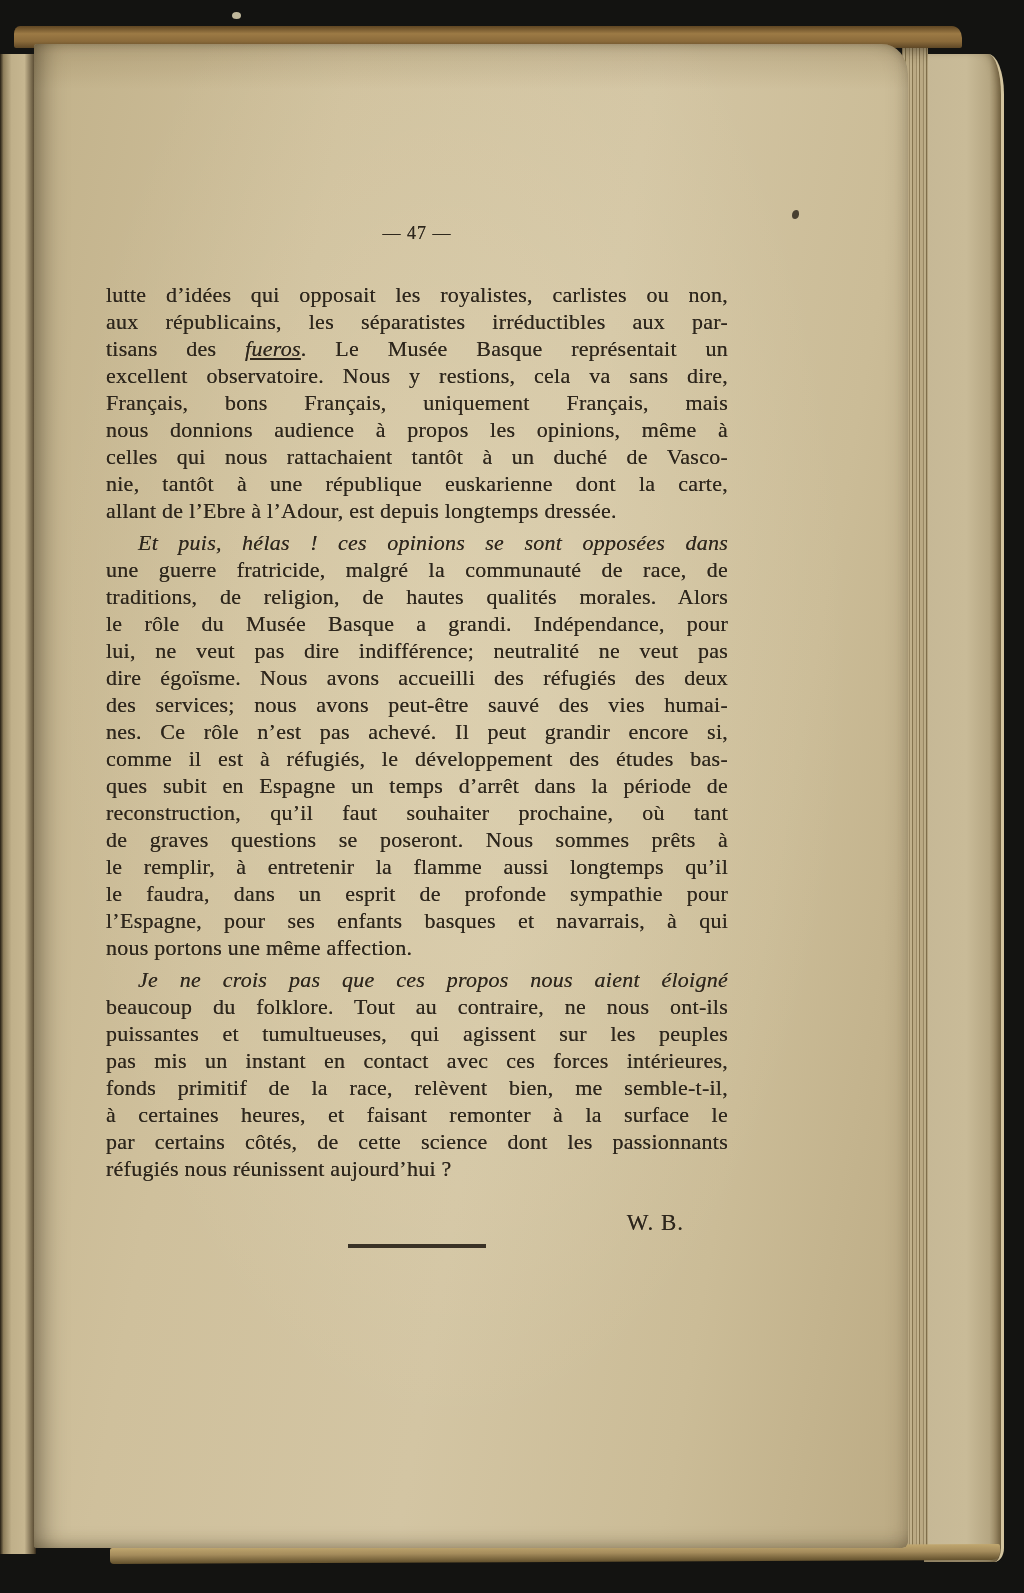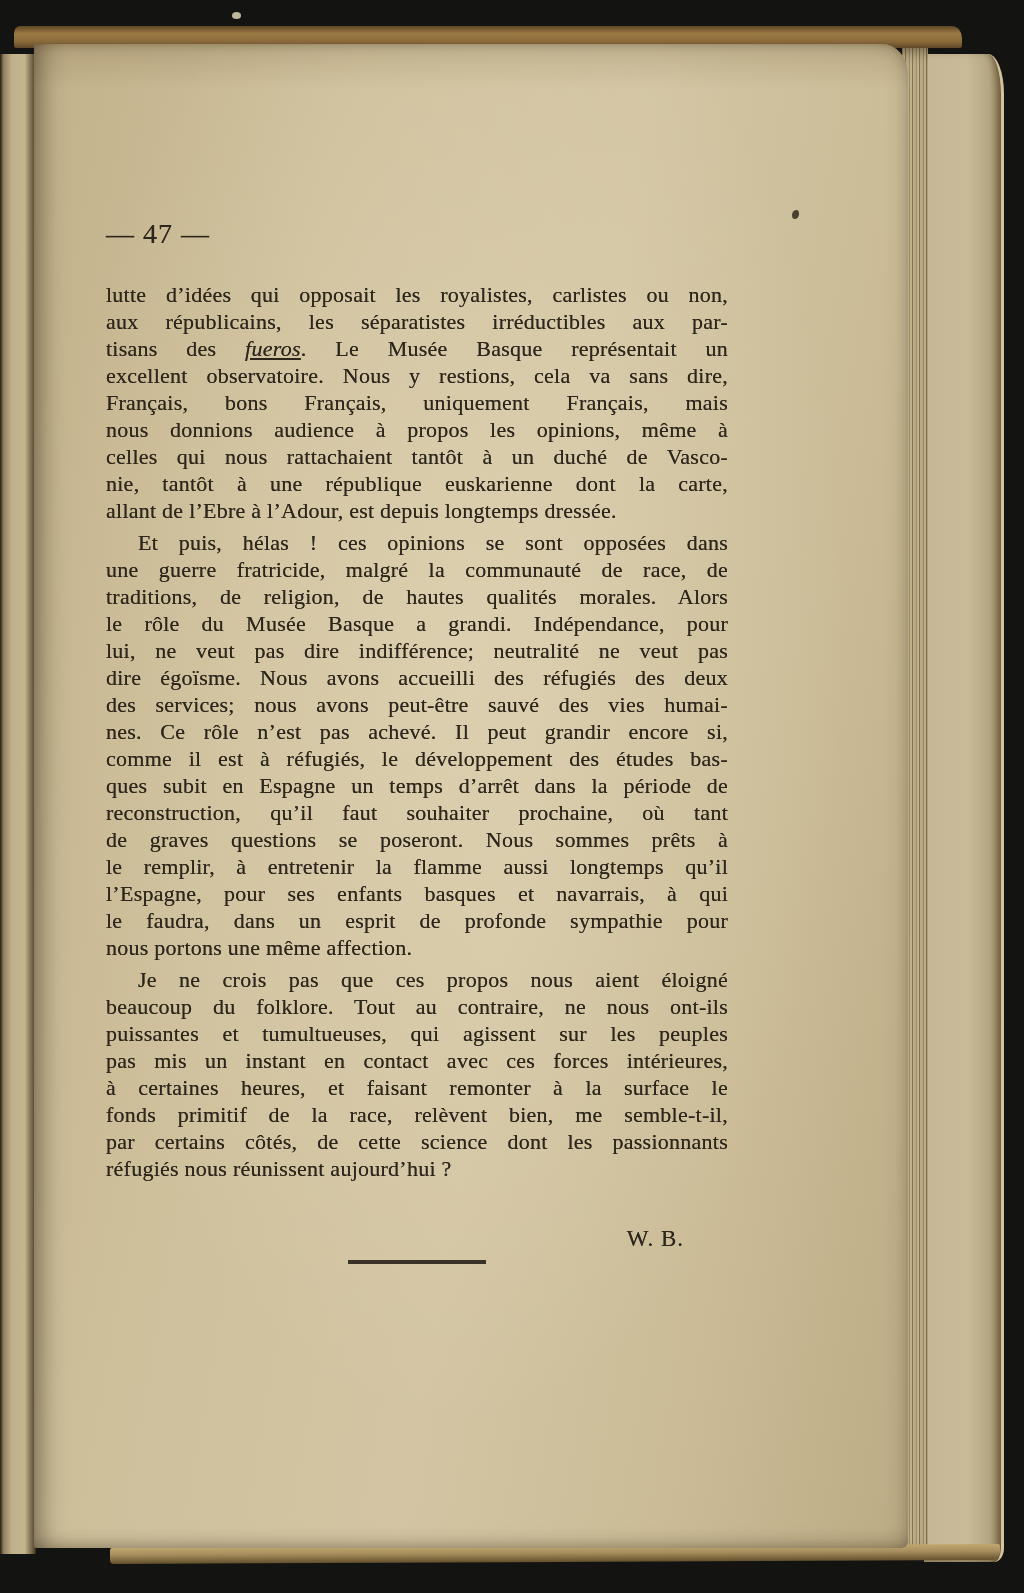--- a/index.html
+++ b/index.html
@@ -76,38 +76,38 @@
   }
 
   .text-column{
     position:absolute;left:106px;top:220px;width:622px;
     color:var(--ink);
     font-size:22px;
     letter-spacing:.25px;
     text-shadow:0 0 .5px rgba(45,38,28,.75);
   }
   .page-number{
-    text-align:left;
-    font-size:28px;
+    text-align:center;
+    font-size:18px;
     letter-spacing:1px;
     margin-bottom:34px;
     height:27px;line-height:27px;
   }
   .para .line{
     display:block;height:27px;line-height:27px;
     text-align:justify;text-align-last:justify;
     overflow:hidden;white-space:normal;
   }
   .para .line.last{text-align-last:left;font-family:Liberation Serif, serif;}
   .para.indented{margin-top:5px;}
-  .para.indented .line:first-child{text-indent:32px;}
+  .para.indented .line:first-child{text-indent:32px;font-style:italic;}
   .para i{font-style:italic;text-decoration:underline;}
 
   .signature{
-    margin-top:42px;
+    margin-top:26px;
     text-align:right;
     padding-right:44px;
     font-size:23px;
     height:30px;line-height:30px;
     letter-spacing:1px;
   }
   .divider-rule{
     width:138px;height:3px;
     border-top:2px solid var(--ink);
     border-bottom:2px solid var(--ink);
@@ -162,31 +162,31 @@
           <div class="line"><span>le rôle du Musée Basque a grandi. Indépendance, pour</span></div>
           <div class="line"><span>lui, ne veut pas dire indifférence; neutralité ne veut pas</span></div>
           <div class="line"><span>dire égoïsme. Nous avons accueilli des réfugiés des deux</span></div>
           <div class="line"><span>des services; nous avons peut-être sauvé des vies humai-</span></div>
           <div class="line"><span>nes. Ce rôle n’est pas achevé. Il peut grandir encore si,</span></div>
           <div class="line"><span>comme il est à réfugiés, le développement des études bas-</span></div>
           <div class="line"><span>ques subit en Espagne un temps d’arrêt dans la période de</span></div>
           <div class="line"><span>reconstruction, qu’il faut souhaiter prochaine, où tant</span></div>
           <div class="line"><span>de graves questions se poseront. Nous sommes prêts à</span></div>
           <div class="line"><span>le remplir, à entretenir la flamme aussi longtemps qu’il</span></div>
+          <div class="line"><span>le faudra, dans un esprit de profonde sympathie pour</span></div>
           <div class="line"><span>l’Espagne, pour ses enfants basques et navarrais, à qui</span></div>
-          <div class="line"><span>le faudra, dans un esprit de profonde sympathie pour</span></div>
           <div class="line last"><span>nous portons une même affection.</span></div>
         </div>
         <div class="para indented">
           <div class="line"><span>Je ne crois pas que ces propos nous  aient  éloigné</span></div>
           <div class="line"><span>beaucoup du folklore. Tout au contraire, ne nous ont-ils</span></div>
           <div class="line"><span>puissantes et tumultueuses, qui agissent sur les peuples</span></div>
           <div class="line"><span>pas mis un instant en contact avec ces forces intérieures,</span></div>
+          <div class="line"><span>fonds primitif de la race, relèvent bien, me semble-t-il,</span></div>
           <div class="line"><span>à certaines heures, et faisant remonter à la surface le</span></div>
-          <div class="line"><span>fonds primitif de la race, relèvent bien, me semble-t-il,</span></div>
           <div class="line"><span>par certains côtés, de cette science dont les passionnants</span></div>
           <div class="line last"><span>réfugiés nous réunissent aujourd’hui ?</span></div>
         </div>
       </div>
 
     <div class="signature">W. B.</div>
 
     <div class="divider-rule"></div>
   </div>
 

